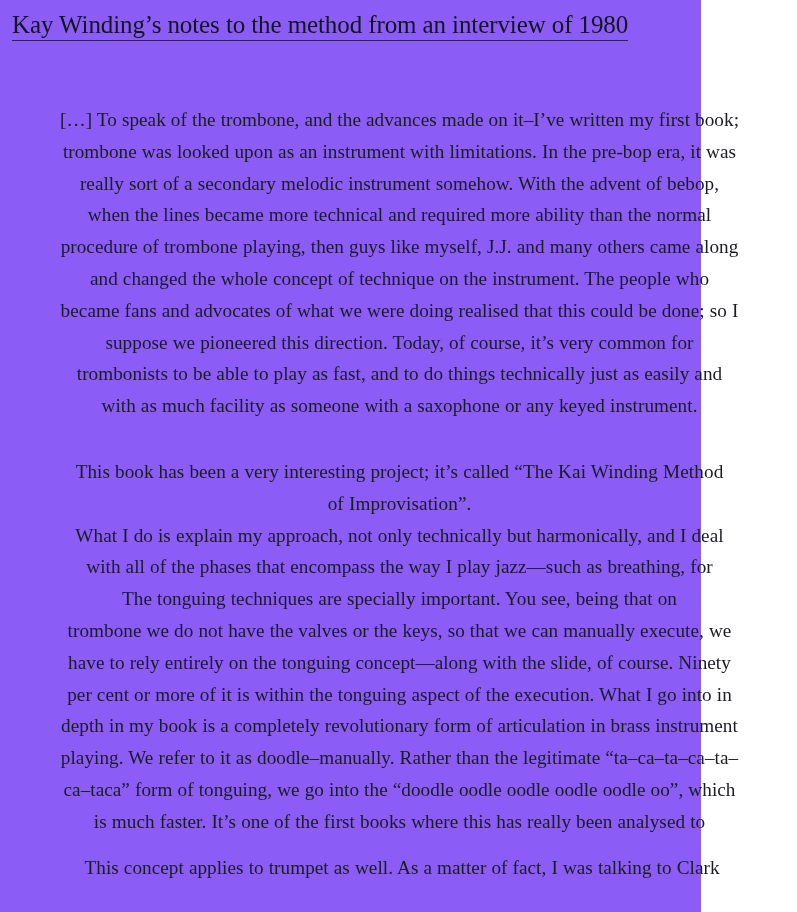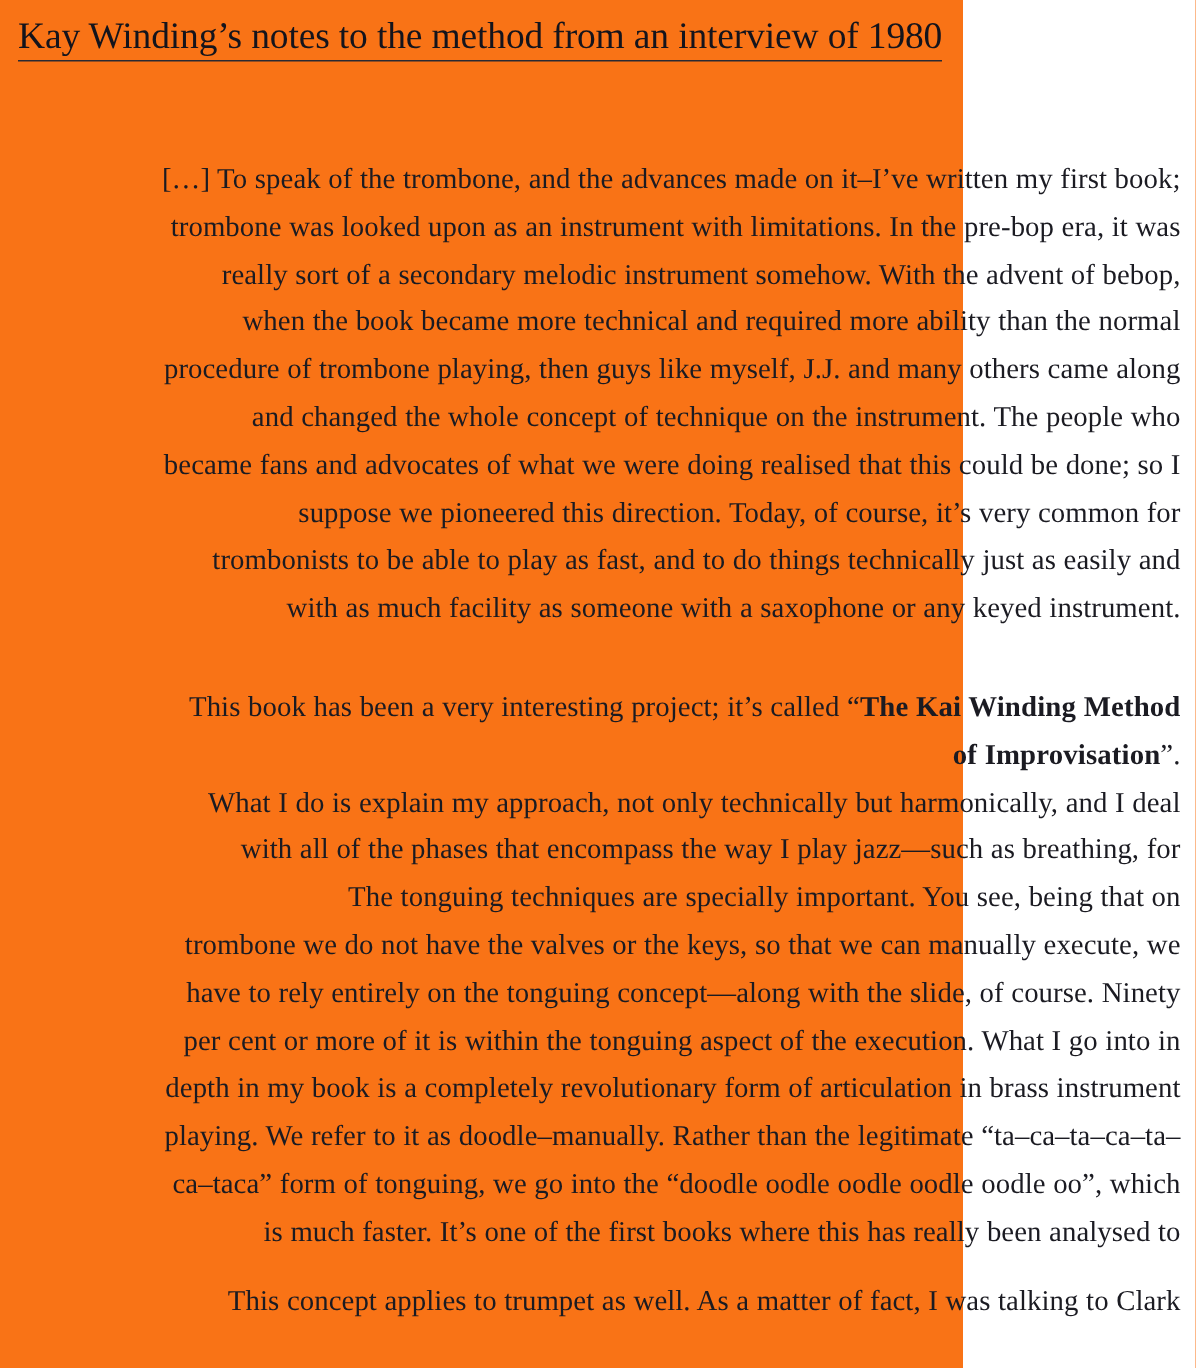--- a/index.html
+++ b/index.html
@@ -11,23 +11,23 @@
     width: 797px;
     height: 912px;
     background: #ffffff;
     font-family: "Liberation Serif", "DejaVu Serif", serif;
     color: #1b1b22;
     overflow: hidden;
   }
 
   .page {
     position: relative;
-    width: 642px;
+    width: 701px;
     height: 912px;
-    background: #f97316;
+    background: #8b5cf6;
     box-sizing: border-box;
     padding: 0;
   }
 
   
   .doc-title {
     position: absolute;
     left: 12px;
     top: 8px;
     width: 760px;
@@ -43,33 +43,33 @@
     display: inline;
   }
 
   
   .body-block {
     position: absolute;
     left: 12px;
     width: 775px;
     font-size: 19.2px;
     line-height: 31.8px;
-    text-align: right;
+    text-align: center;
     color: #1b1b22;
     letter-spacing: 0.05px;
     word-spacing: 0.2px;
   }
 
   .body-block p {
     margin: 0;
     padding: 0;
   }
 
   b, .bold {
-    font-weight: bold;
+    font-weight: normal;
     letter-spacing: 0.1px;
   }
 
   .lead-space::before {
     content: "\00a0";
   }
 
   .wide-gap {
     display: inline-block;
     width: 11px;
@@ -88,21 +88,21 @@
 
   <div class="doc-title">
     <span class="title-text">Kay Winding’s notes to the method from an interview of 1980</span>
   </div>
 
   <div class="body-block" style="top:104px;">
     <p>
       <span class="ln">[…] To speak of the trombone, and the advances made on it–I’ve written my first book;</span>
       <span class="ln">trombone was looked upon as an instrument with limitations. In the pre-bop era, it was</span>
       <span class="ln">really sort of a secondary melodic instrument somehow. With the advent of bebop,</span>
-      <span class="ln">when the book became more technical and required more ability than the normal</span>
+      <span class="ln">when the lines became more technical and required more ability than the normal</span>
       <span class="ln">procedure of trombone playing, then guys like myself, J.J. and many others came along</span>
       <span class="ln">and changed the whole concept of technique on the instrument. The people who</span>
       <span class="ln">became fans and advocates of what we were doing realised that this could be done; so I</span>
       <span class="ln">suppose we pioneered this direction. Today, of course, it’s very common for</span>
       <span class="ln">trombonists to be able to play as fast, and to do things technically just as easily and</span>
       <span class="ln">with as much facility as someone with a saxophone or any keyed instrument.</span>
     </p>
   </div>
 
   <div class="body-block" style="top:456px;">

